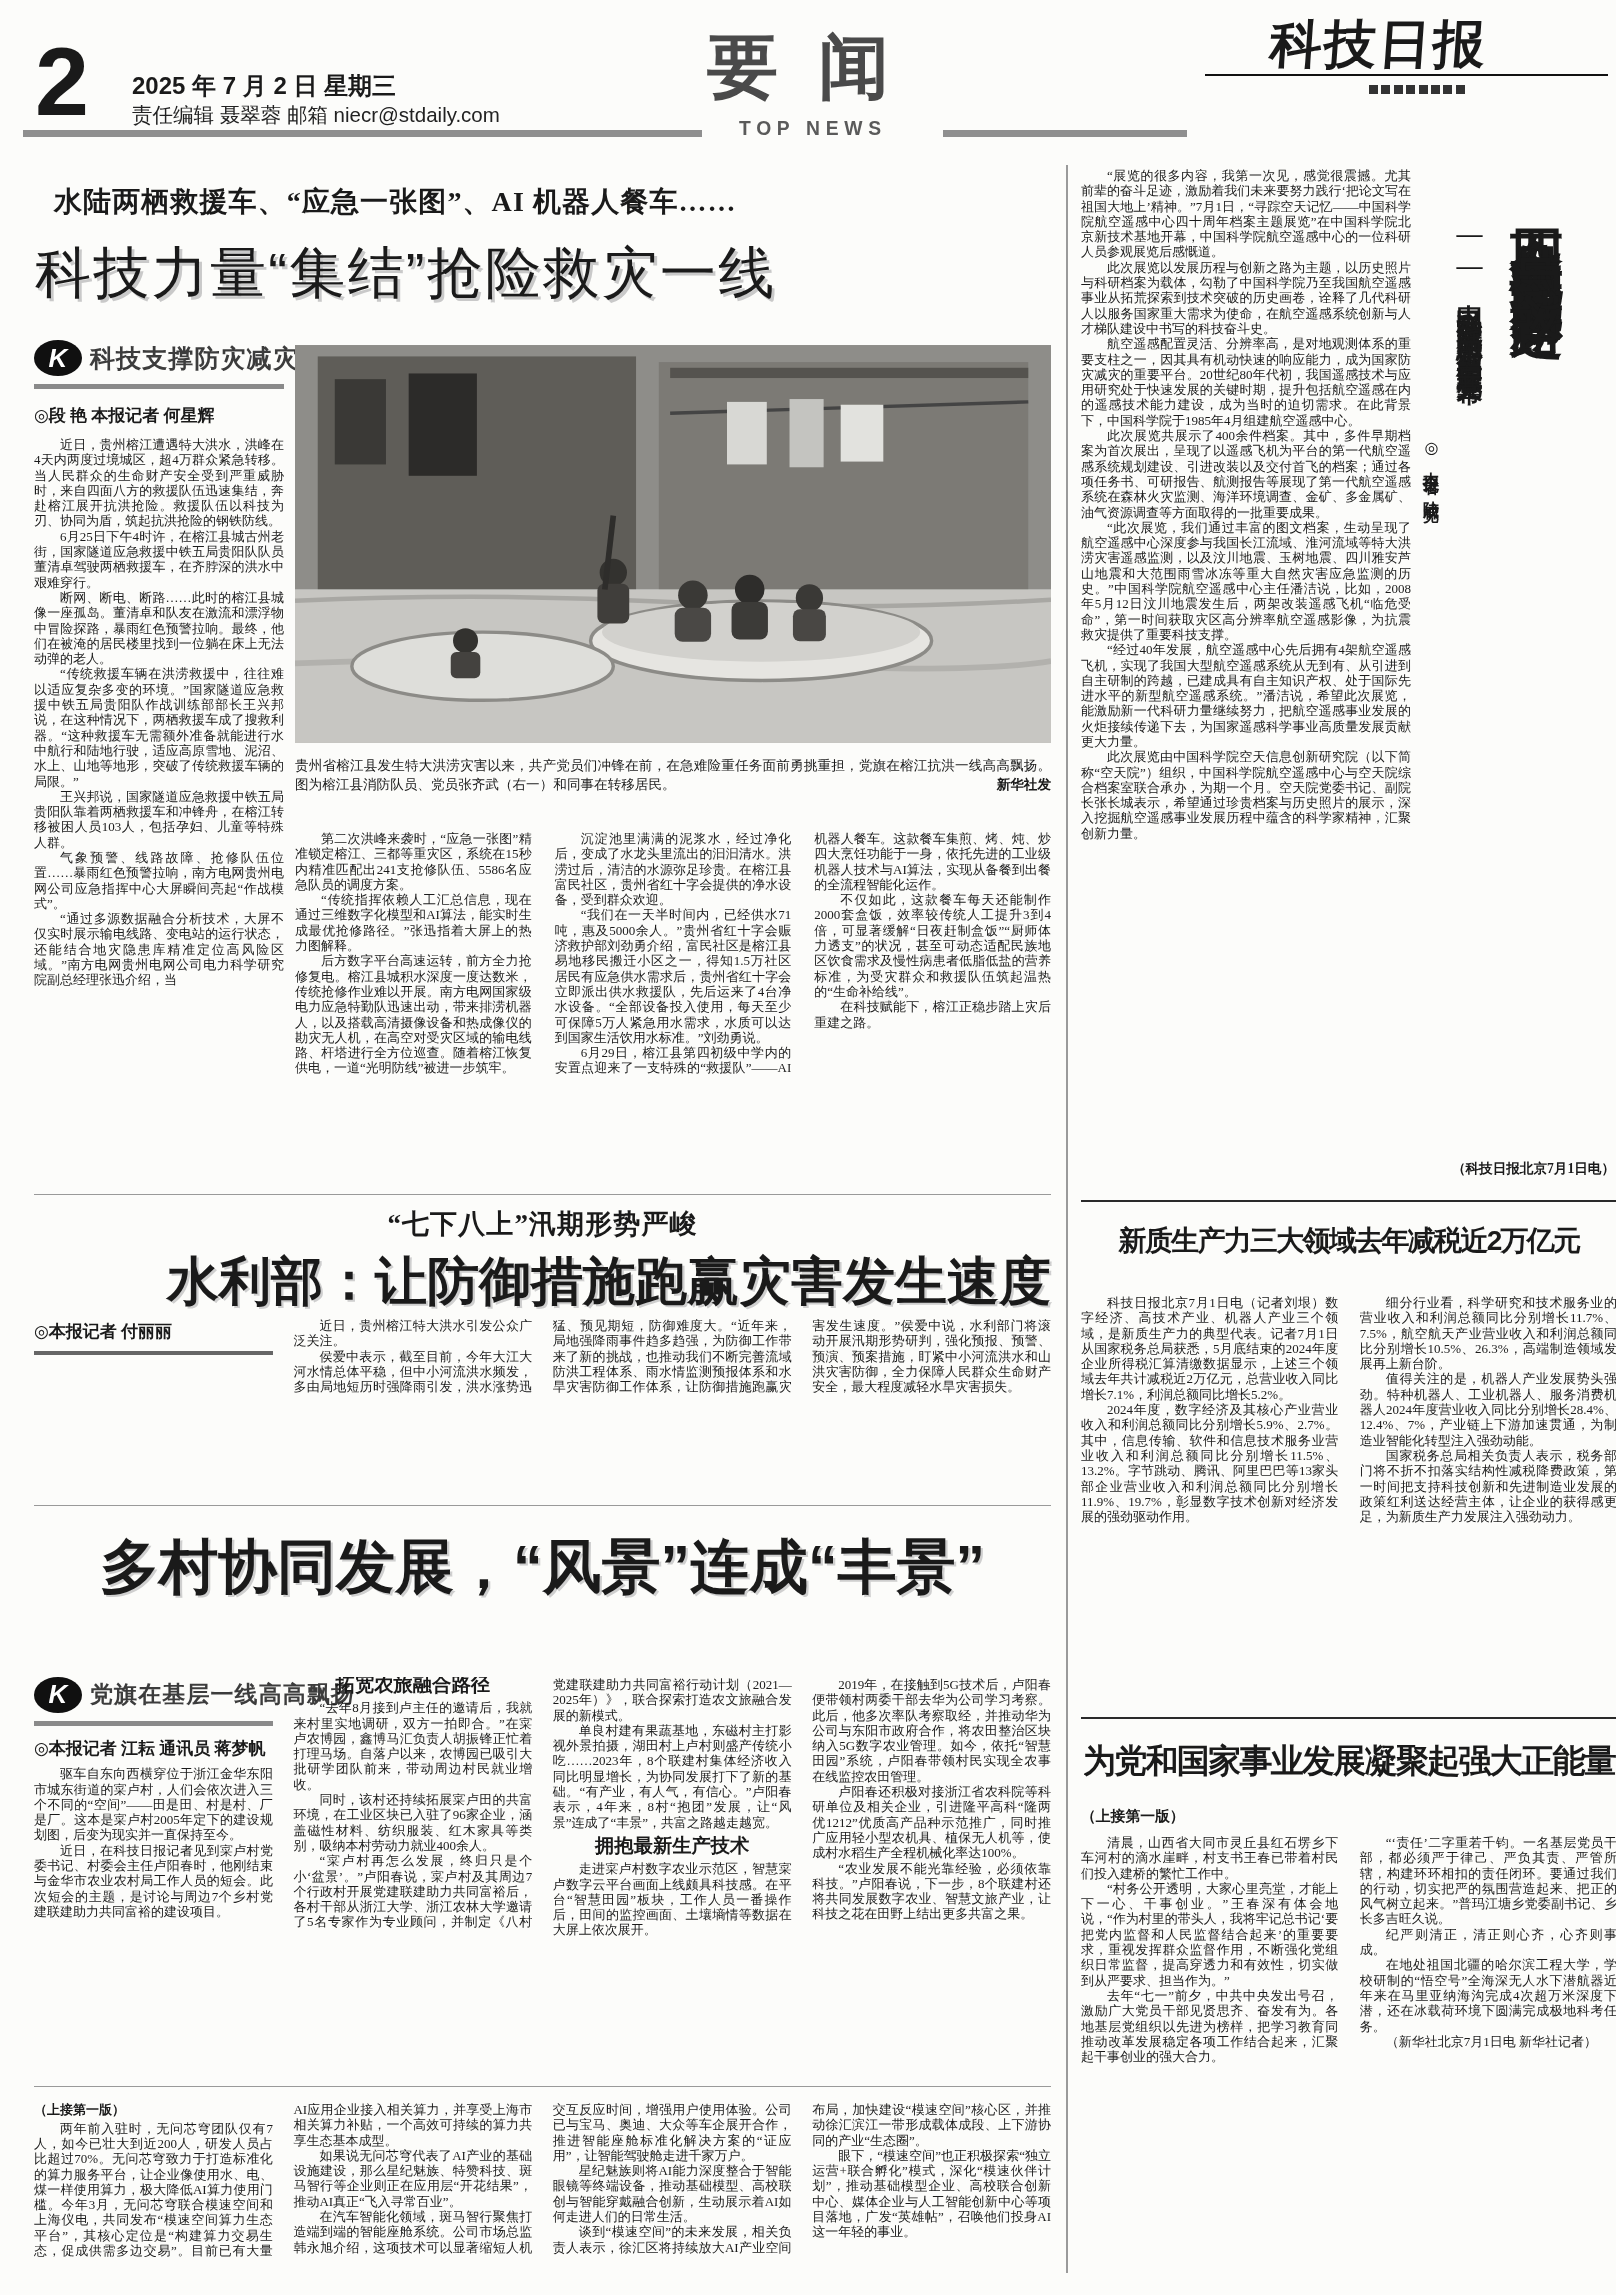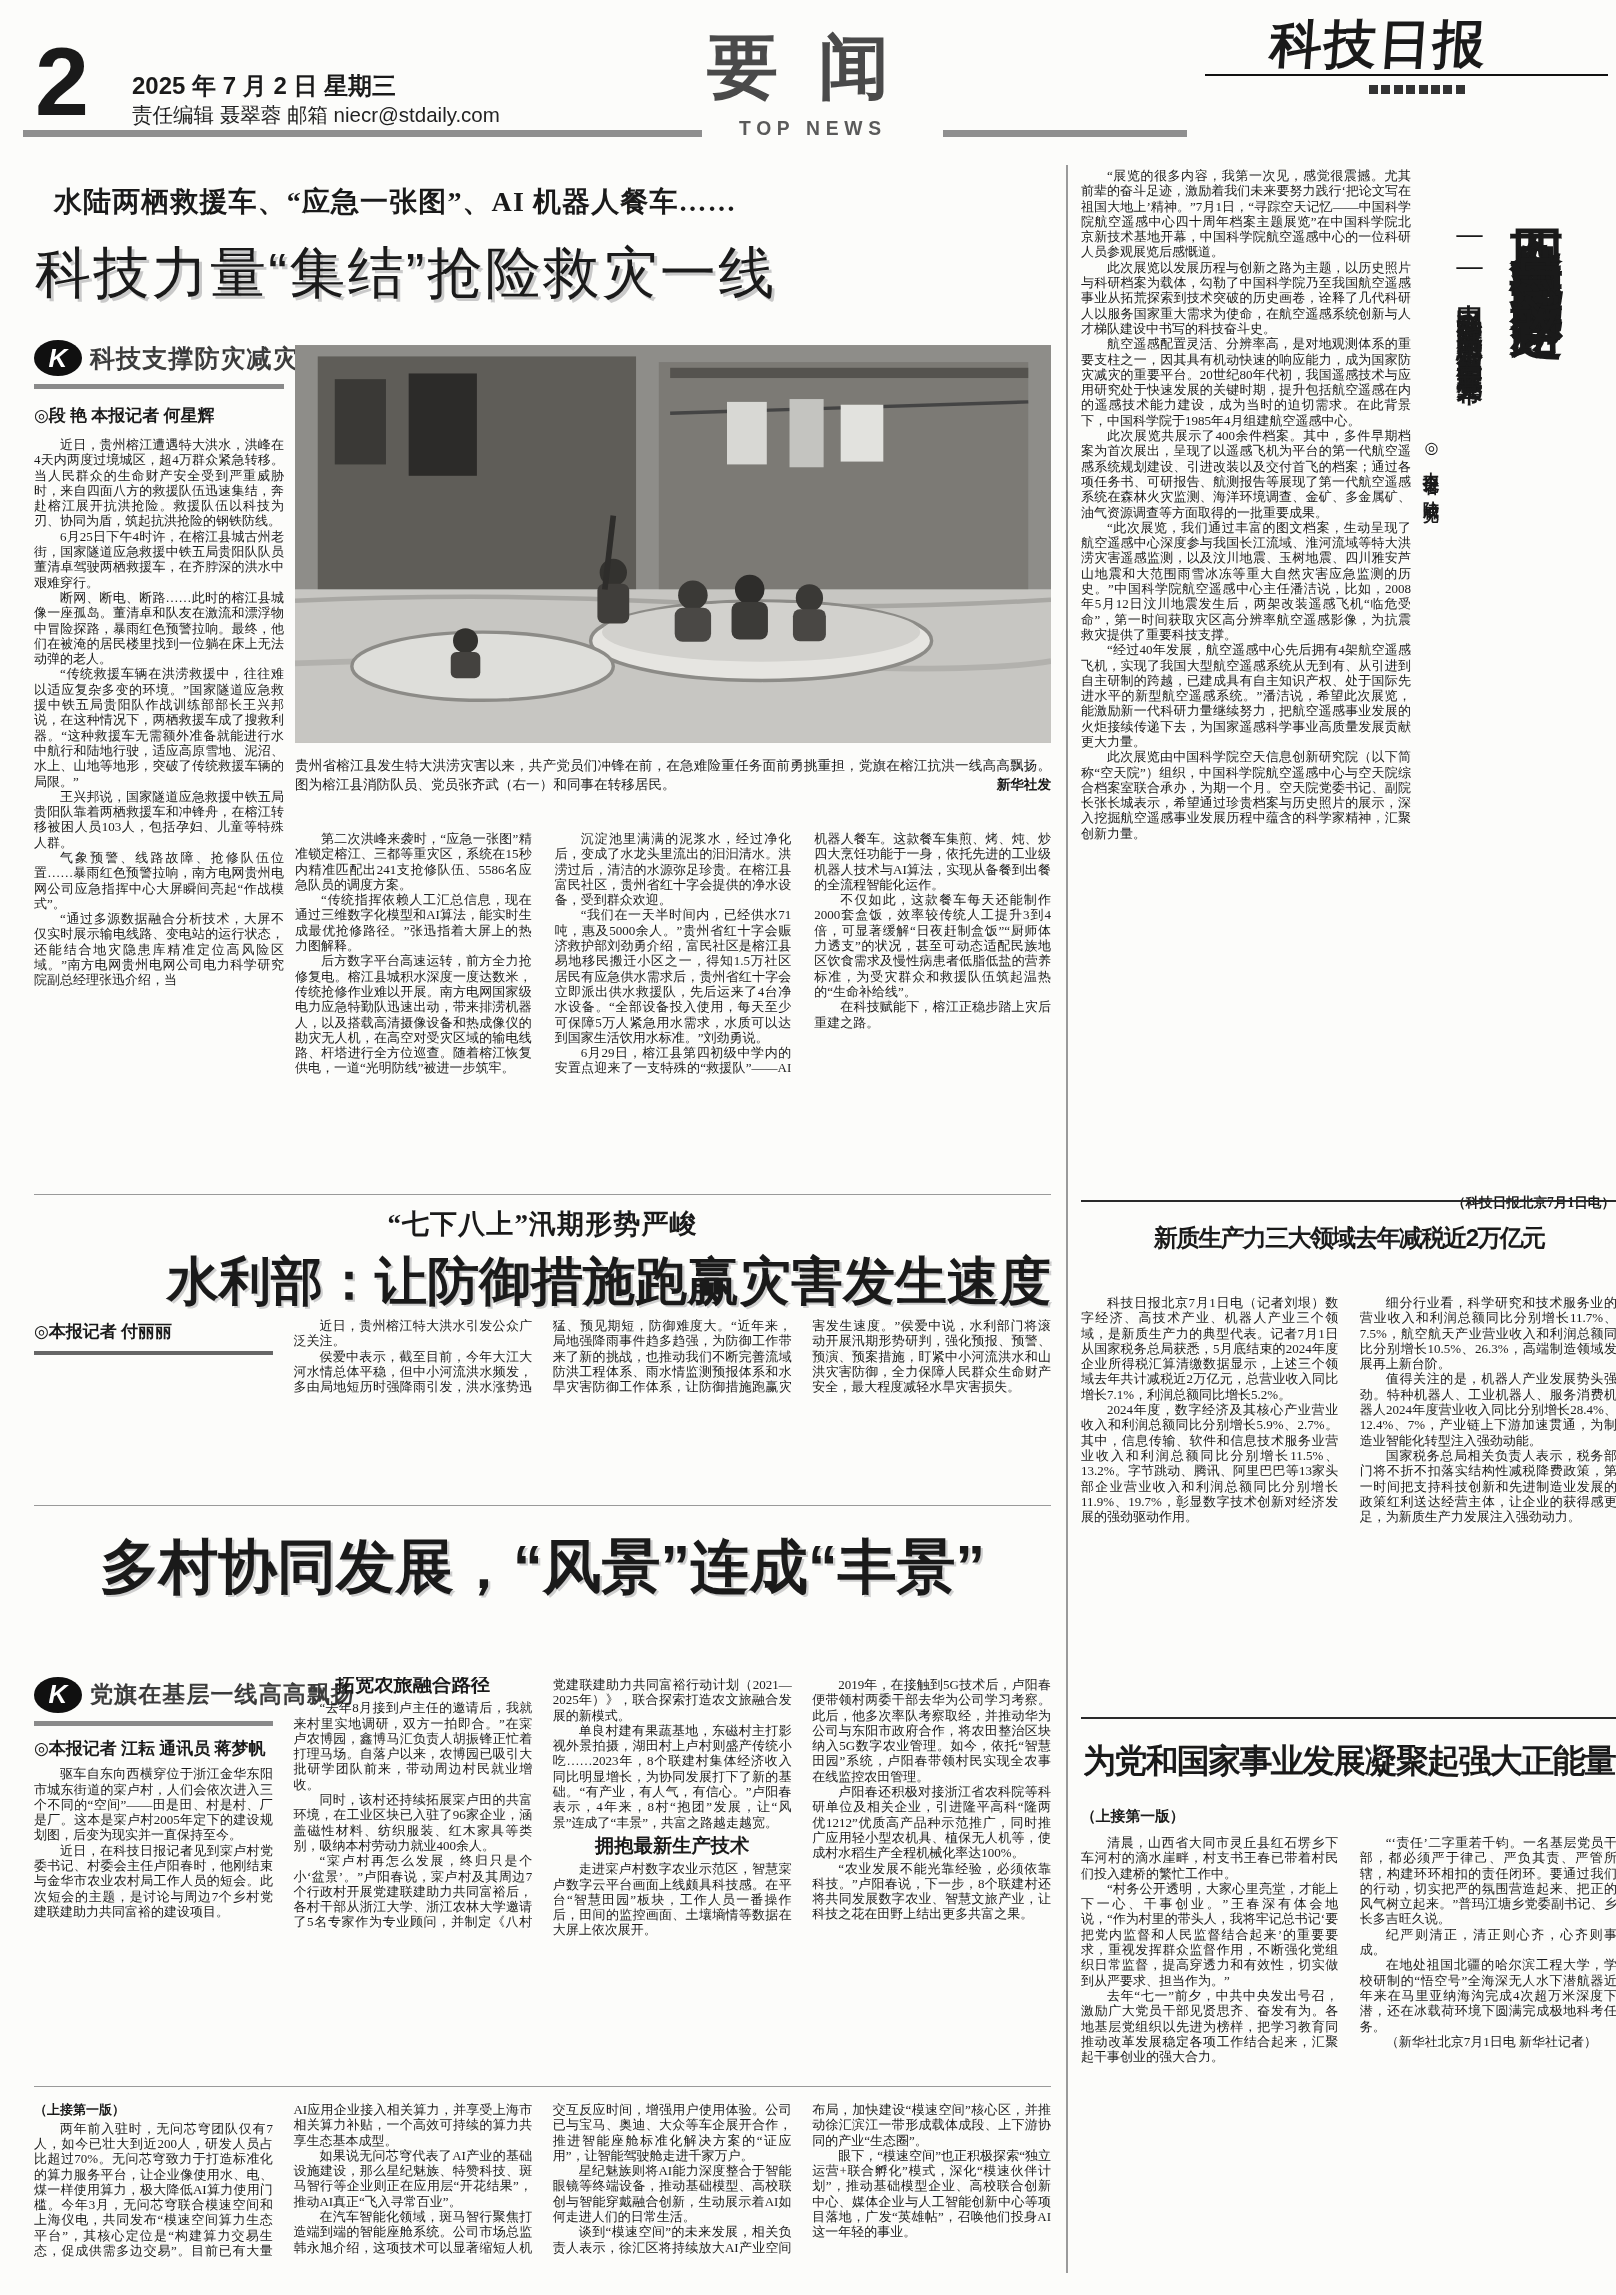--- a/index.html
+++ b/index.html
@@ -152,37 +152,37 @@
       <p class="para">此次展览以发展历程与创新之路为主题，以历史照片与科研档案为载体，勾勒了中国科学院乃至我国航空遥感事业从拓荒探索到技术突破的历史画卷，诠释了几代科研人以服务国家重大需求为使命，在航空遥感系统创新与人才梯队建设中书写的科技奋斗史。</p>
       <p class="para">航空遥感配置灵活、分辨率高，是对地观测体系的重要支柱之一，因其具有机动快速的响应能力，成为国家防灾减灾的重要平台。20世纪80年代初，我国遥感技术与应用研究处于快速发展的关键时期，提升包括航空遥感在内的遥感技术能力建设，成为当时的迫切需求。在此背景下，中国科学院于1985年4月组建航空遥感中心。</p>
       <p class="para">此次展览共展示了400余件档案。其中，多件早期档案为首次展出，呈现了以遥感飞机为平台的第一代航空遥感系统规划建设、引进改装以及交付首飞的档案；通过各项任务书、可研报告、航测报告等展现了第一代航空遥感系统在森林火灾监测、海洋环境调查、金矿、多金属矿、油气资源调查等方面取得的一批重要成果。</p>
       <p class="para">“此次展览，我们通过丰富的图文档案，生动呈现了航空遥感中心深度参与我国长江流域、淮河流域等特大洪涝灾害遥感监测，以及汶川地震、玉树地震、四川雅安芦山地震和大范围雨雪冰冻等重大自然灾害应急监测的历史。”中国科学院航空遥感中心主任潘洁说，比如，2008年5月12日汶川地震发生后，两架改装遥感飞机“临危受命”，第一时间获取灾区高分辨率航空遥感影像，为抗震救灾提供了重要科技支撑。</p>
       <p class="para">“经过40年发展，航空遥感中心先后拥有4架航空遥感飞机，实现了我国大型航空遥感系统从无到有、从引进到自主研制的跨越，已建成具有自主知识产权、处于国际先进水平的新型航空遥感系统。”潘洁说，希望此次展览，能激励新一代科研力量继续努力，把航空遥感事业发展的火炬接续传递下去，为国家遥感科学事业高质量发展贡献更大力量。</p>
       <p class="para">此次展览由中国科学院空天信息创新研究院（以下简称“空天院”）组织，中国科学院航空遥感中心与空天院综合档案室联合承办，为期一个月。空天院党委书记、副院长张长城表示，希望通过珍贵档案与历史照片的展示，深入挖掘航空遥感事业发展历程中蕴含的科学家精神，汇聚创新力量。</p>
     </div>
   <div class="abs vert vby" style="left:1420px;top:438px;height:239px;">◎本报记者  陆成宽</div>
   <div class="abs vert vsub" style="left:1452px;top:219px;height:733px;">——中国科学院航空遥感中心四十周年档案主题展览开幕</div>
   <div class="abs vert vtitle" style="left:1501px;top:188px;height:977px;">四百余件档案见证我国航空遥感创新之路</div>
-  <div class="abs dateline" style="left:1081px;top:1160px;width:534px;margin-top:34px;">（科技日报北京7月1日电）</div>
+  <div class="abs dateline" style="left:1081px;top:1160px;width:534px;">（科技日报北京7月1日电）</div>
 
   <div class="abs hline" style="left:34px;top:1194px;width:1017px;background:#999;height:1.1px;"></div>
   <div class="abs kicker" style="left:34px;top:1206px;width:1017px;text-align:center;font-size:27px;">“七下八上”汛期形势严峻</div>
   <div class="abs h2head" style="left:34px;top:1247px;width:1017px;text-align:right;font-size:52px;text-shadow:2.3px 2.3px 0 #cfcfcf;">水利部：让防御措施跑赢灾害发生速度</div>
   <div class="abs" style="left:34px;top:1318px;width:1017px;height:176px;">
     <div class="cols4 body-text" style="height:176px;">
       <div class="byline rule" style="margin-top:6px;">◎本报记者  付丽丽</div>
       <div>
           <p class="para">近日，贵州榕江特大洪水引发公众广泛关注。</p>
           <p class="para">侯爱中表示，截至目前，今年大江大河水情总体平稳，但中小河流洪水频发，多由局地短历时强降雨引发，洪水涨势迅猛、预见期短，防御难度大。“近年来，局地强降雨事件趋多趋强，为防御工作带来了新的挑战，也推动我们不断完善流域防洪工程体系、雨水情监测预报体系和水旱灾害防御工作体系，让防御措施跑赢灾害发生速度。”侯爱中说，水利部门将滚动开展汛期形势研判，强化预报、预警、预演、预案措施，盯紧中小河流洪水和山洪灾害防御，全力保障人民群众生命财产安全，最大程度减轻水旱灾害损失。</p>
         </div>
     </div>
   </div>
 
   <div class="abs hline" style="left:1081px;top:1200px;width:536px;"></div>
-  <div class="abs h2head" style="left:1081px;top:1222px;width:536px;text-align:center;font-size:24px;letter-spacing:-1.7px;">新质生产力三大领域去年减税近2万亿元</div>
+  <div class="abs h2head" style="left:1081px;top:1222px;width:536px;text-align:center;font-size:28px;letter-spacing:-1.7px;">新质生产力三大领域去年减税近2万亿元</div>
   <div class="abs body-text cols2" style="left:1081px;top:1295px;width:536px;height:398px;">
       <p class="para">科技日报北京7月1日电（记者刘垠）数字经济、高技术产业、机器人产业三个领域，是新质生产力的典型代表。记者7月1日从国家税务总局获悉，5月底结束的2024年度企业所得税汇算清缴数据显示，上述三个领域去年共计减税近2万亿元，总营业收入同比增长7.1%，利润总额同比增长5.2%。</p>
       <p class="para">2024年度，数字经济及其核心产业营业收入和利润总额同比分别增长5.9%、2.7%。其中，信息传输、软件和信息技术服务业营业收入和利润总额同比分别增长11.5%、13.2%。字节跳动、腾讯、阿里巴巴等13家头部企业营业收入和利润总额同比分别增长11.9%、19.7%，彰显数字技术创新对经济发展的强劲驱动作用。</p>
       <p class="para">细分行业看，科学研究和技术服务业的营业收入和利润总额同比分别增长11.7%、7.5%，航空航天产业营业收入和利润总额同比分别增长10.5%、26.3%，高端制造领域发展再上新台阶。</p>
       <p class="para">值得关注的是，机器人产业发展势头强劲。特种机器人、工业机器人、服务消费机器人2024年度营业收入同比分别增长28.4%、12.4%、7%，产业链上下游加速贯通，为制造业智能化转型注入强劲动能。</p>
       <p class="para">国家税务总局相关负责人表示，税务部门将不折不扣落实结构性减税降费政策，第一时间把支持科技创新和先进制造业发展的政策红利送达经营主体，让企业的获得感更足，为新质生产力发展注入强劲动力。</p>
     </div>
 
   <div class="abs hline" style="left:34px;top:1505px;width:1017px;background:#999;height:1.1px;"></div>
   <div class="abs h2head" style="left:34px;top:1528px;width:1017px;text-align:center;font-size:59px;text-shadow:2.3px 2.3px 0 #cfcfcf;">多村协同发展，“风景”连成“丰景”</div>

